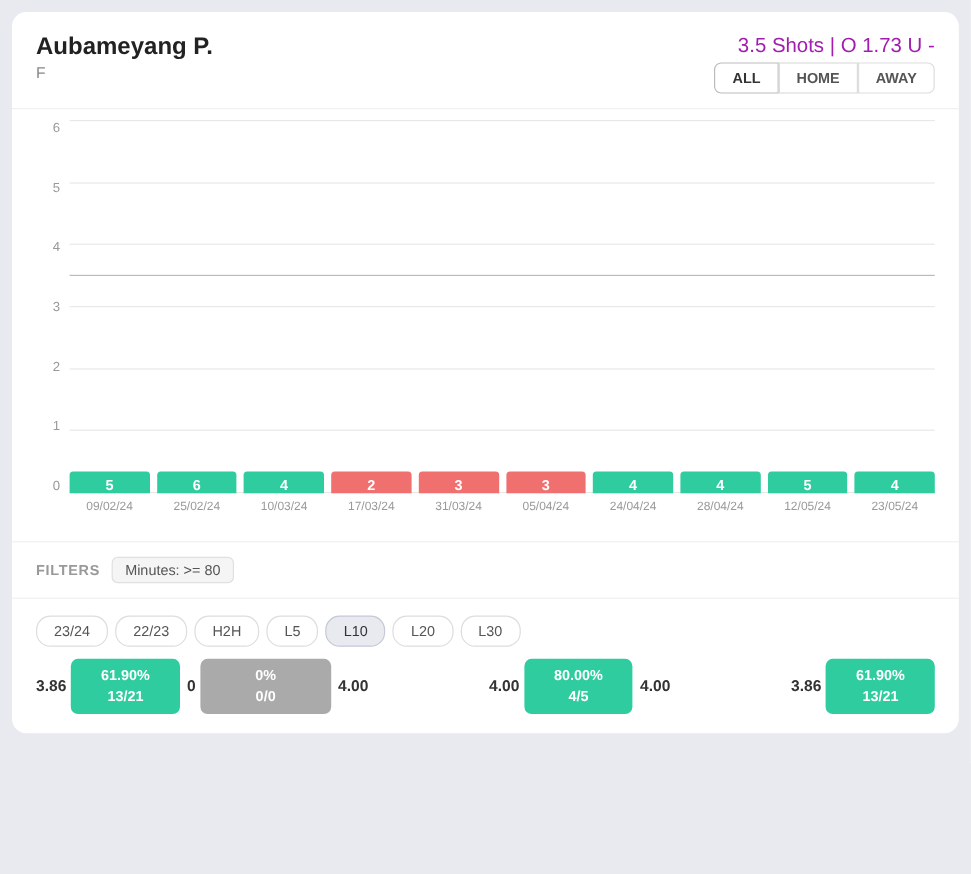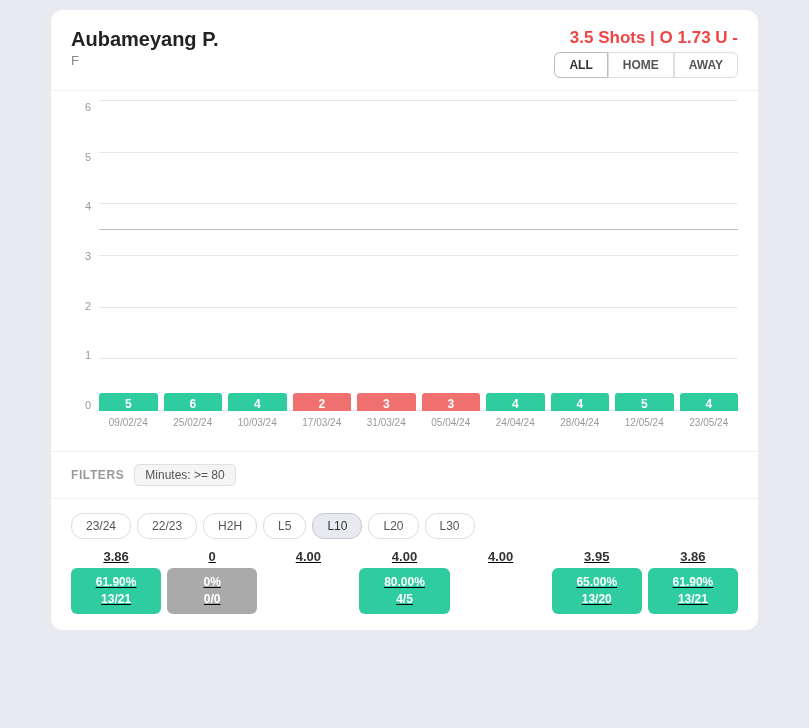--- a/index.html
+++ b/index.html
@@ -7,21 +7,21 @@
       background: #e8eaf0;
       font-family: -apple-system, BlinkMacSystemFont, 'Segoe UI', sans-serif;
       display: flex;
       justify-content: center;
       align-items: flex-start;
       padding: 10px;
     }
     .card {
       background: #fff;
       border-radius: 12px;
-      width: 707px;
+      width: 789px;
       padding: 0;
       overflow: hidden;
     }
     .header {
       display: flex;
       justify-content: space-between;
       align-items: flex-start;
       padding: 18px 20px 12px 20px;
     }
     .player-name {
@@ -29,22 +29,22 @@
       font-weight: 700;
       color: #222;
     }
     .player-pos {
       font-size: 13px;
       color: #888;
       margin-top: 2px;
     }
     .stat-label {
       font-size: 17px;
-      font-weight: 700;
-      color: #ef4444;
+      font-weight: 400;
+      color: #a21caf;
     }
     .filter-buttons {
       display: flex;
       gap: 0;
       margin-top: 4px;
       justify-content: flex-start;
     }
     .filter-btn {
       padding: 5px 14px;
       border: 1px solid #ddd;
@@ -197,24 +197,23 @@
       color: #333;
     }
 
     .stats-grid {
       display: flex;
       gap: 6px;
     }
     .stat-col {
       flex: 1;
       display: flex;
-      flex-direction: column;
+      flex-direction: row;
       align-items: center;
       gap: 4px;
-      text-decoration: underline;
     }
     .stat-avg {
       font-size: 13px;
       font-weight: 600;
       color: #333;
     }
     .stat-badge {
       width: 100%;
       border-radius: 6px;
       padding: 6px 4px;
@@ -370,23 +369,19 @@
           <div class="stat-avg">4.00</div>
         </div>
         <div class="stat-col">
           <div class="stat-avg">4.00</div>
           <div class="stat-badge badge-green">80.00%<br>4/5</div>
         </div>
         <div class="stat-col">
           <div class="stat-avg">4.00</div>
         </div>
         <div class="stat-col">
-          <div class="stat-avg">3.95</div>
-          <div class="stat-badge badge-green">65.00%<br>13/20</div>
-        </div>
-        <div class="stat-col">
           <div class="stat-avg">3.86</div>
           <div class="stat-badge badge-green">61.90%<br>13/21</div>
         </div>
       </div>
   </div>
 
 </div>
 
 </body></html>

